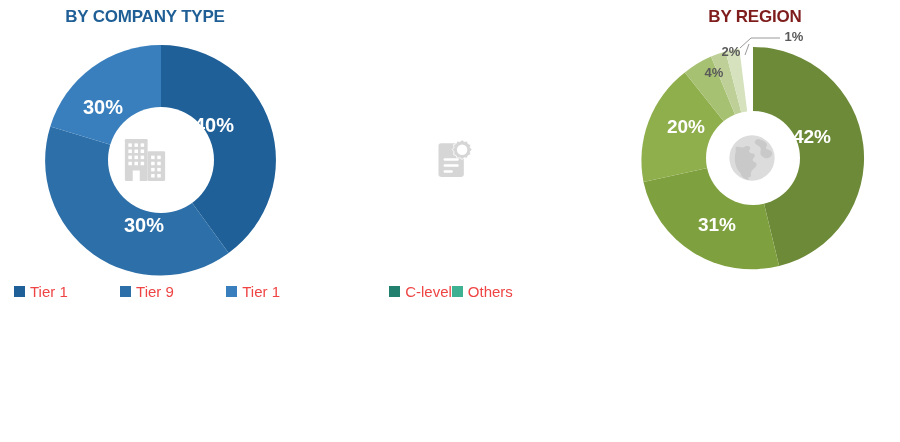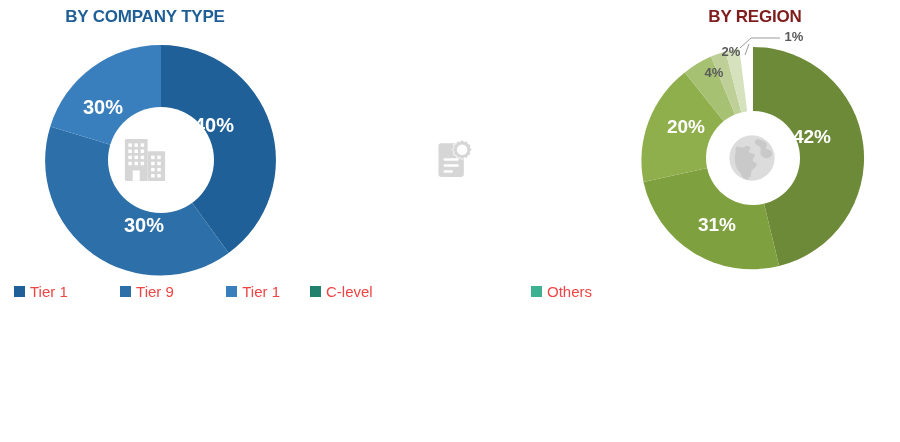--- a/index.html
+++ b/index.html
@@ -48,21 +48,21 @@
   #icon-company{left:95px;top:110px;width:100px;height:100px;}
   #icon-designation{left:112px;top:110px;width:100px;height:100px;}
   #icon-region{left:92px;top:108px;width:100px;height:100px;}
 
   .legend-row{
     position:absolute;display:flex;align-items:center;
     font-size:15px;color:#ef4444;
     font-family:"Liberation Sans", sans-serif;
   }
   #legend-company{left:14px;top:283px;width:266px;justify-content:space-between;}
-  #legend-designation{left:20px;top:283px;width:282px;justify-content:space-between;}
+  #legend-designation{left:20px;top:283px;width:282px;justify-content:center;}
 
   .legend-item{display:flex;align-items:center;white-space:nowrap;}
   .swatch{width:11px;height:11px;margin-right:5px;flex:0 0 auto;}
 </style>
 </head>
 <body>
 
 <div class="panel" id="panel-company">
 
   <div class="chart-title" id="title-company">BY COMPANY TYPE</div>

